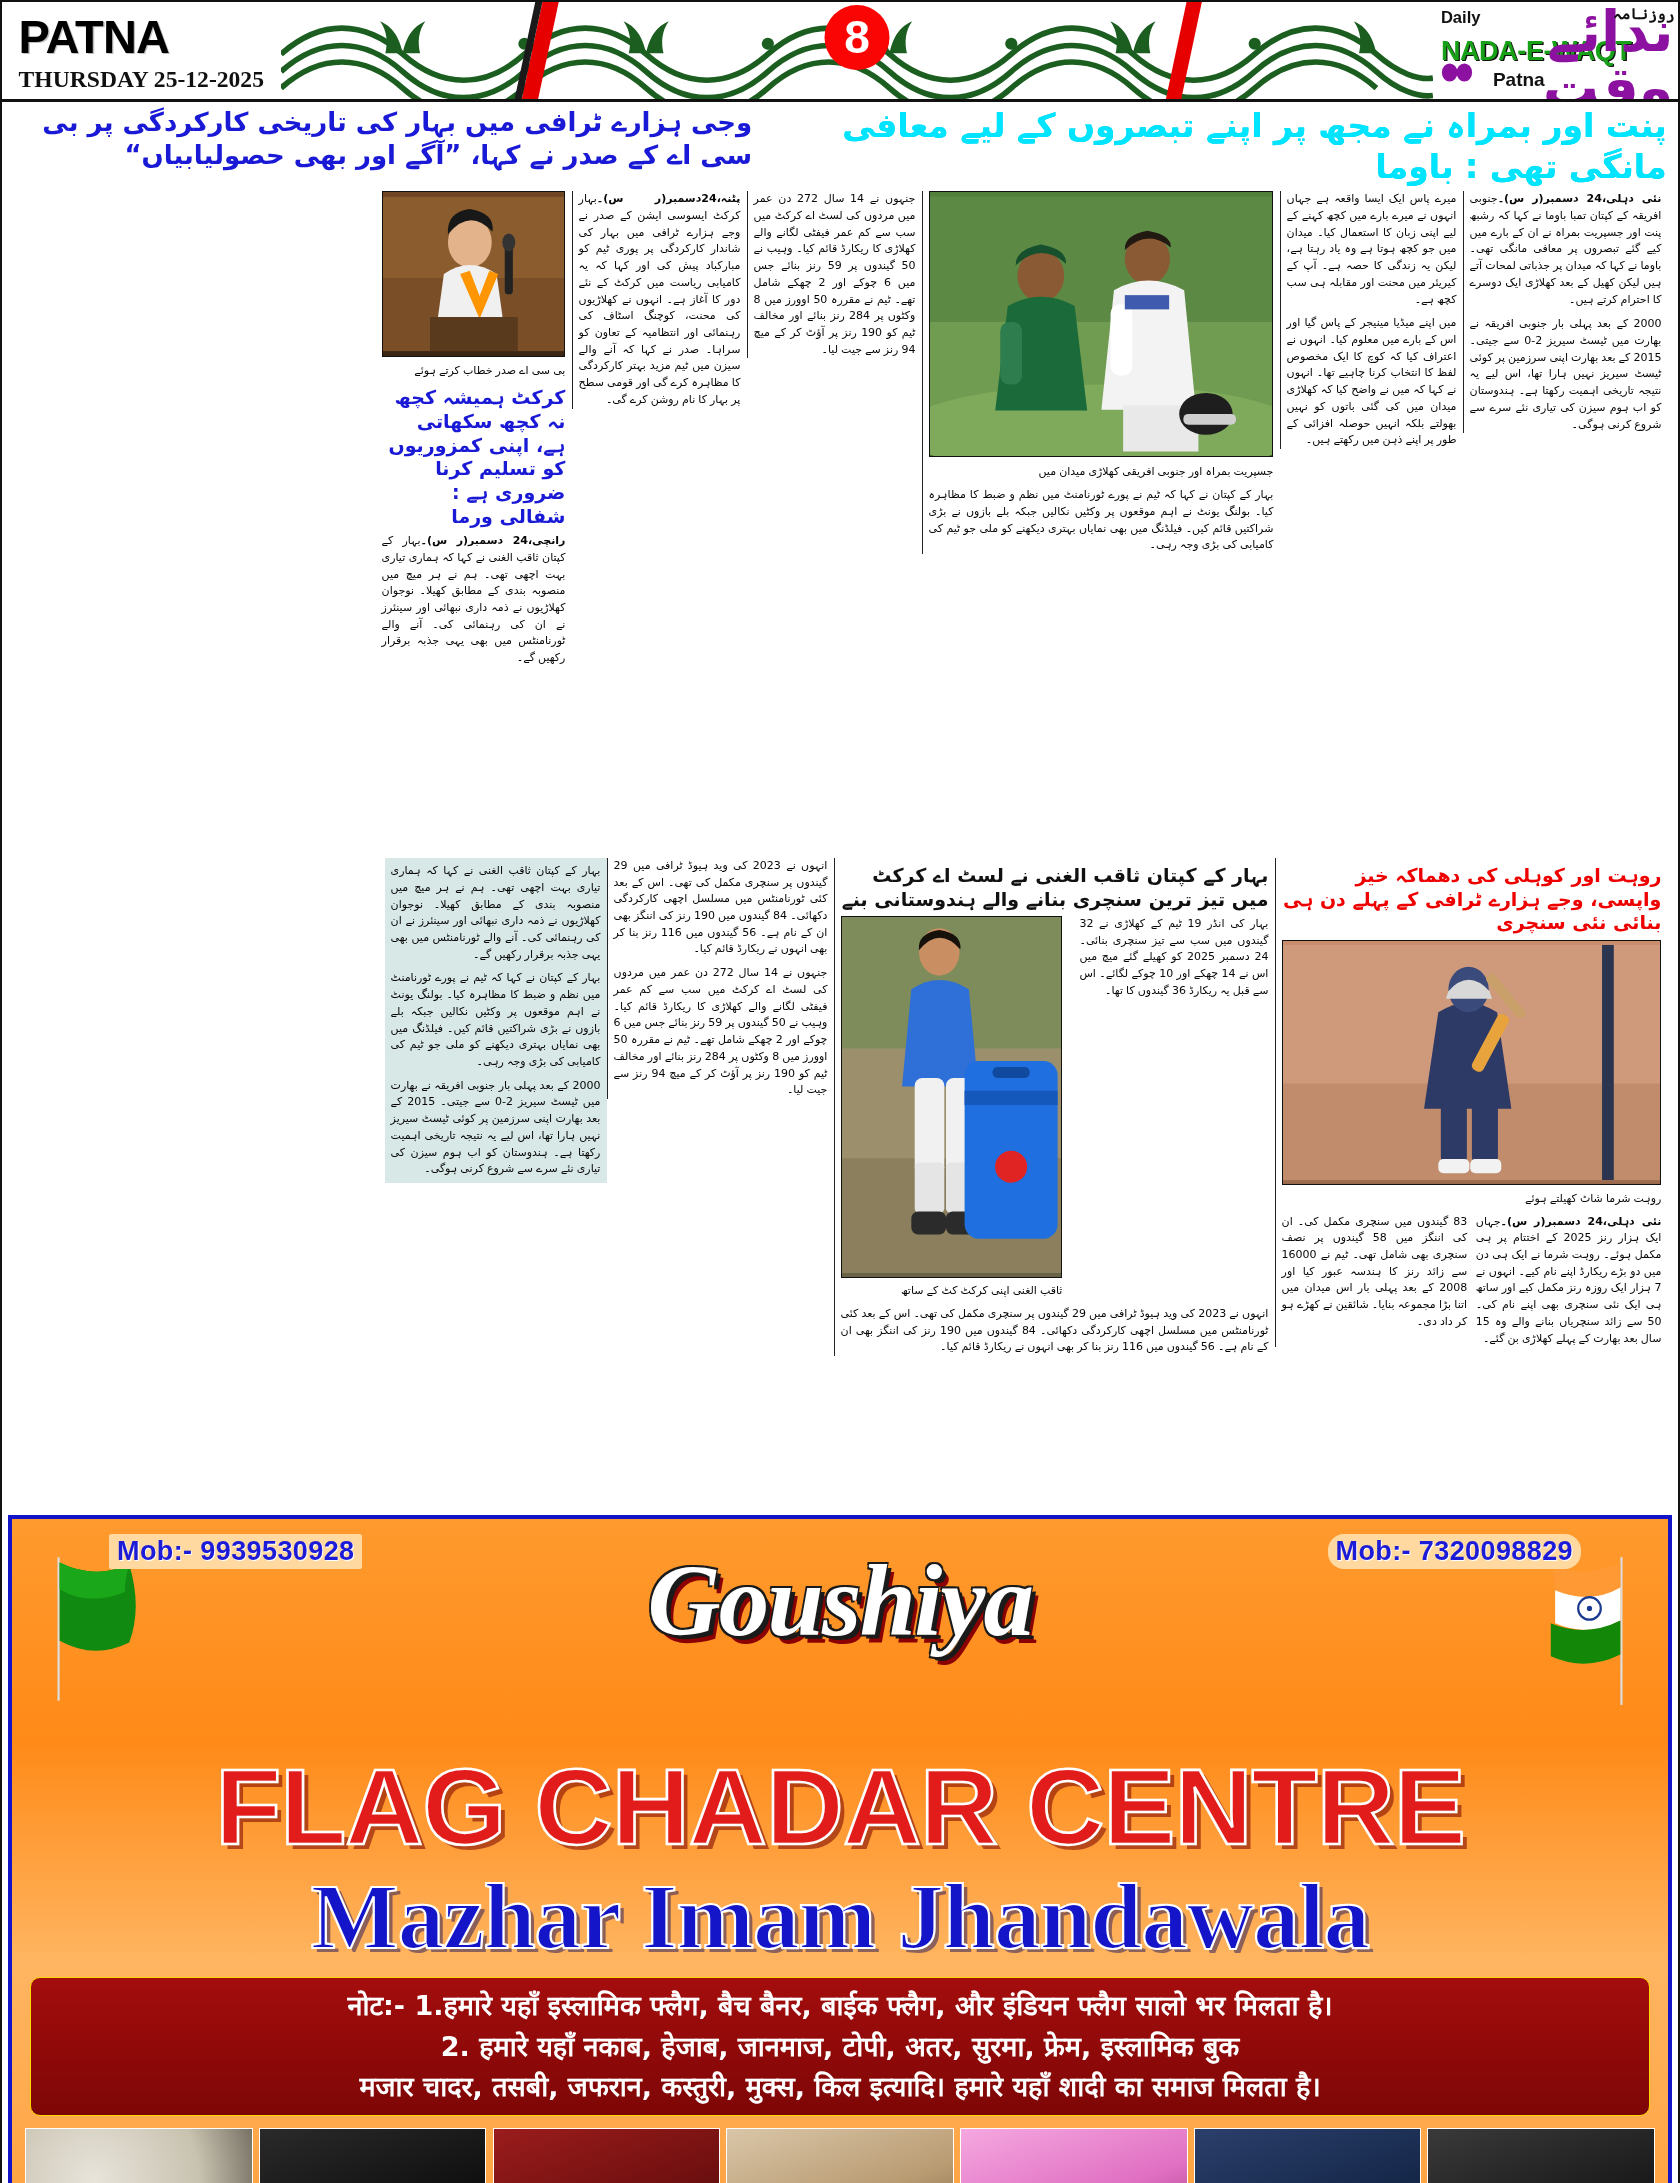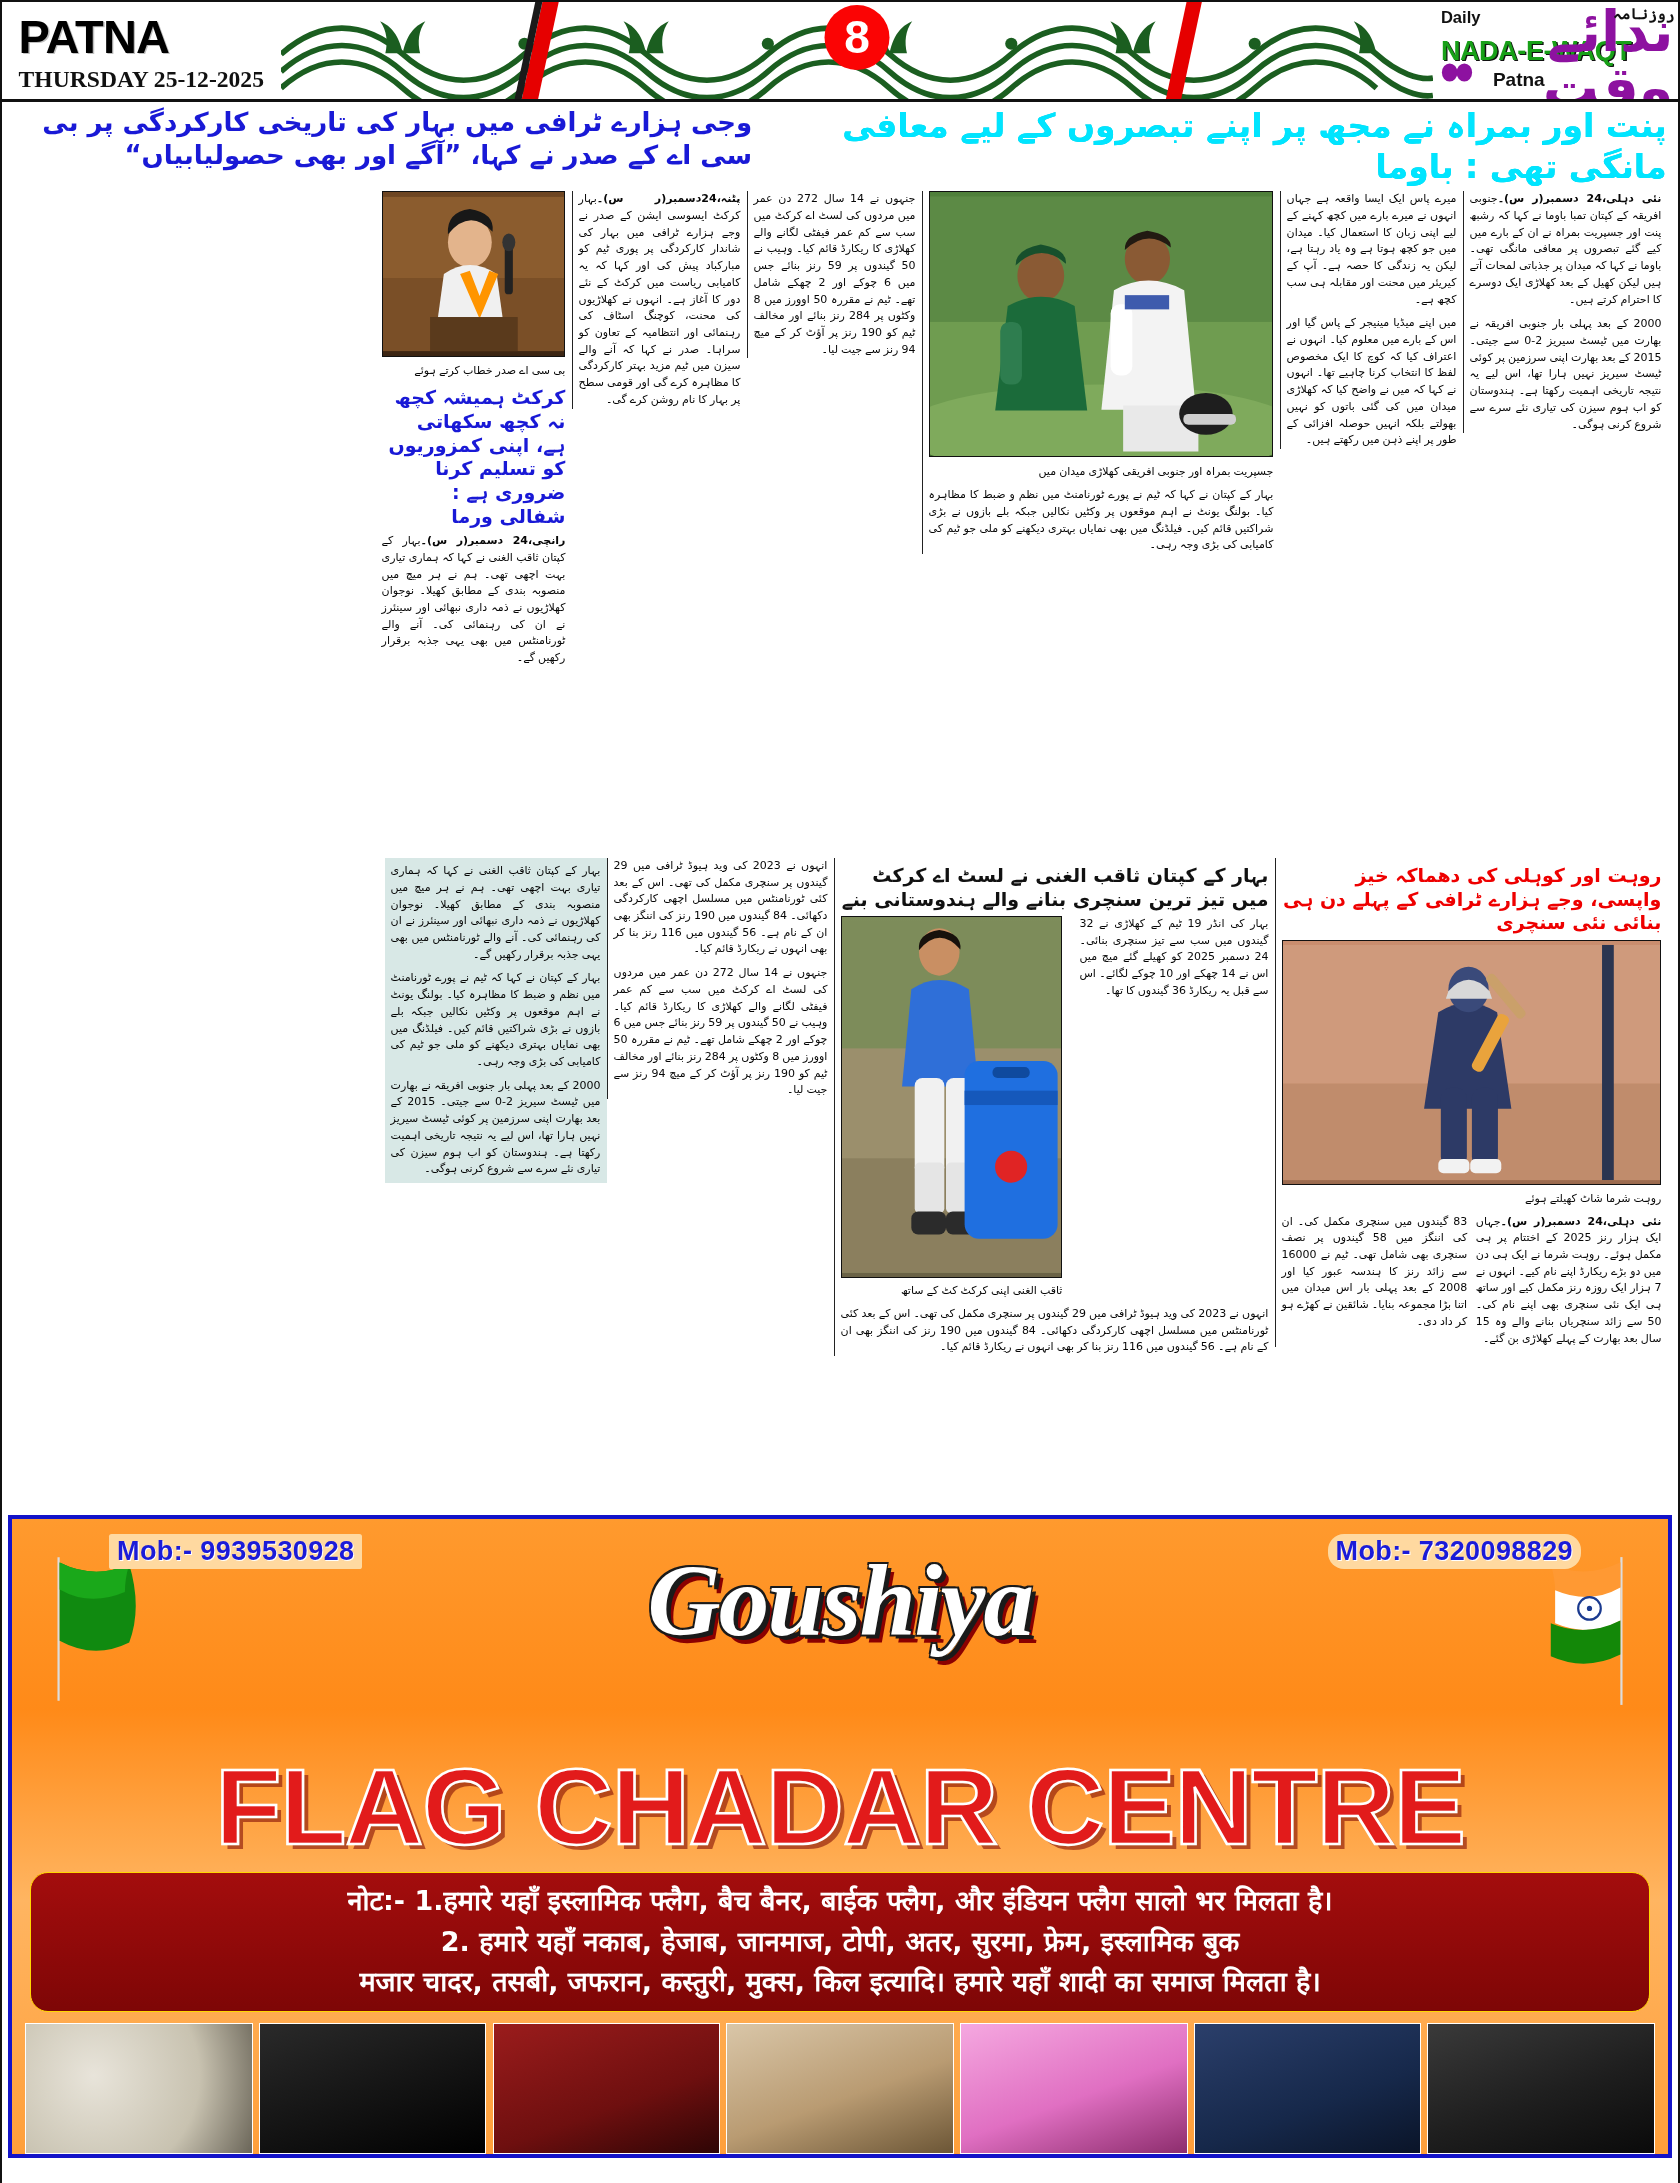--- a/index.html
+++ b/index.html
@@ -293,21 +293,21 @@
     line-height:1.05;
     color:#1414c9;
     -webkit-text-stroke:2.2px #ffffff;
     text-shadow:4.4px 4.4px 0 rgba(0,0,90,.45);
     margin-top:7px;
     letter-spacing:-0.9px;
   }
   .ad-note {
     margin:11.4px 17.5px 0 17.5px;
     background:linear-gradient(180deg,#a40d0d 0%, #7e0606 100%);
-    border-radius:18px;
+    border-radius:10px;
     padding:7.9px 17.5px;
     color:#ffffff;
     font-family:"DejaVu Sans", sans-serif;
     font-weight:bold;
     font-size:27px;
     line-height:1.5;
     text-align:center;
     border:1.7px solid #ffd700;
   }
   .ad-note .ln { display:block; }
@@ -567,20 +567,21 @@
         <path d="M57,152 q80,34 160,-6 q0,40 0,78 q-80,40 -160,4z" fill="#138808"></path>
         <circle cx="146" cy="118" r="26" fill="none" stroke="#1a3a8f" stroke-width="5"></circle>
         <circle cx="146" cy="118" r="6" fill="#1a3a8f"></circle>
       </svg>
       <div class="ad-mob l">Mob:- 9939530928</div>
       <div class="ad-mob r">Mob:- 7320098829</div>
       <div class="ad-brand">Goushiya</div>
     </div>
 
     <div class="ad-l1">FLAG CHADAR CENTRE</div>
+    <div class="ad-l2">Mazhar Imam Jhandawala</div>
 
     <div class="ad-note">
       <span class="ln">नोट:- 1.हमारे यहाँ इस्लामिक फ्लैग, बैच बैनर, बाईक फ्लैग, और इंडियन फ्लैग सालो भर मिलता है।</span>
       <span class="ln">2. हमारे यहाँ नकाब, हेजाब, जानमाज, टोपी, अतर, सुरमा, फ्रेम, इस्लामिक बुक</span>
       <span class="ln">मजार चादर, तसबी, जफरान, कस्तुरी, मुक्स, किल इत्यादि। हमारे यहाँ शादी का समाज मिलता है।</span>
     </div>
 
     <div class="ad-products">
       <div class="prod p1"></div>
       <div class="prod p2"></div>

